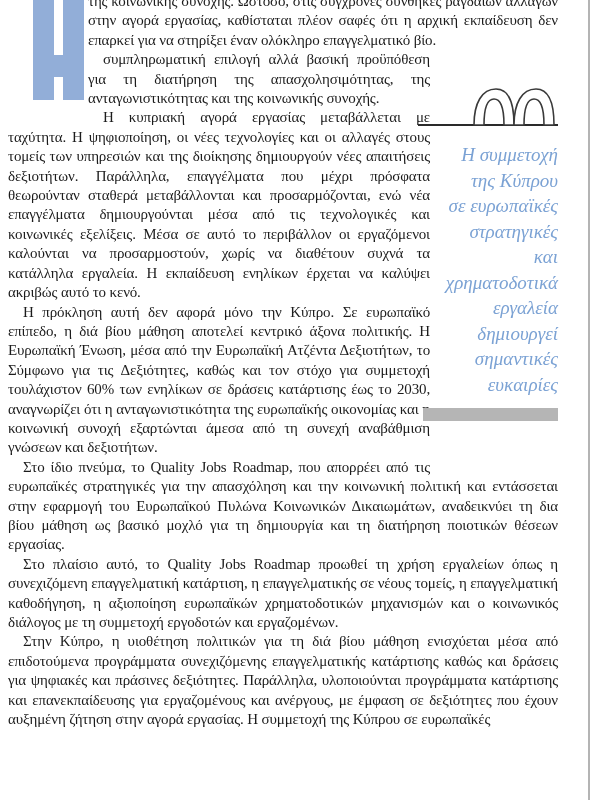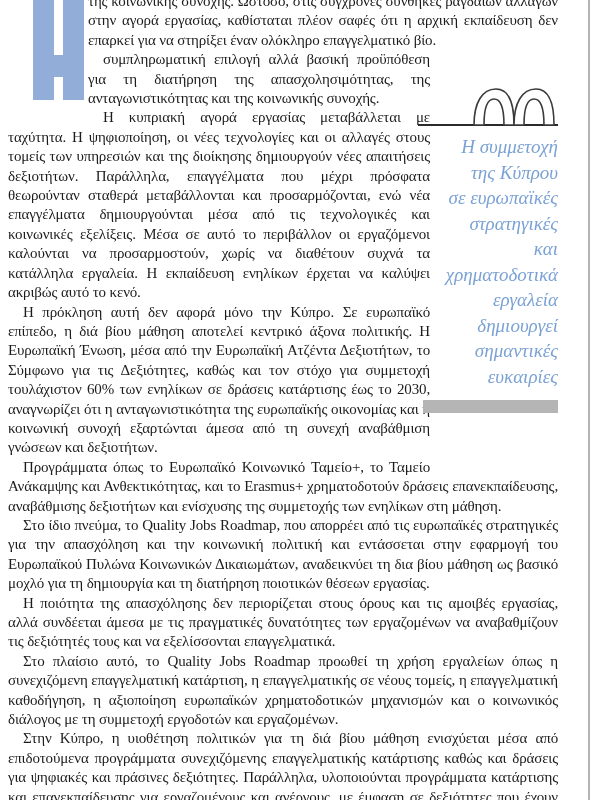--- a/index.html
+++ b/index.html
@@ -36,21 +36,21 @@
     display:block;float:right;width:118px;height:413px;
     margin-left:10px;position:relative;
     text-align:right;
   }
   .pq-top{
     display:block;height:74px;margin-left:-22px;width:140px;
     border-bottom:2px solid #2a2a2a;position:relative;
   }
   .quote-glyph{position:absolute;right:2px;bottom:-2px;}
   .pq-text{
-    display:block;margin-top:8px;
+    display:block;margin-top:16px;
     font-style:italic;color:#7ba2d4;
     font-size:19px;line-height:25.5px;letter-spacing:0;
     white-space:pre-line;text-align:right;
   }
   .pq-bar{
     display:block;margin-top:11px;margin-left:-17px;
     width:135px;height:13px;background:#b5b5b5;
   }
 </style>
 </head>
@@ -90,20 +90,18 @@
 εργαλεία
 δημιουργεί
 σημαντικές
 ευκαιρίες</span>
         <span class="pq-bar"></span>
       </span><span>συμπληρωματική επιλογή αλλά βασική προϋπόθεση για τη διατήρηση της απασχολησιμότητας, της ανταγωνιστικότητας και της κοινωνικής συνοχής.</span>
     </p>
 
     <p class="ind">Η κυπριακή αγορά εργασίας μεταβάλλεται με ταχύτητα. Η ψηφιοποίηση, οι νέες τεχνολογίες και οι αλλαγές στους τομείς των υπηρεσιών και της διοίκησης δημιουργούν νέες απαιτήσεις δεξιοτήτων. Παράλληλα, επαγγέλματα που μέχρι πρόσφατα θεωρούνταν σταθερά μεταβάλλονται και προσαρμόζονται, ενώ νέα επαγγέλματα δημιουργούνται μέσα από τις τεχνολογικές και κοινωνικές εξελίξεις. Μέσα σε αυτό το περιβάλλον οι εργαζόμενοι καλούνται να προσαρμοστούν, χωρίς να διαθέτουν συχνά τα κατάλληλα εργαλεία. Η εκπαίδευση ενηλίκων έρχεται να καλύψει ακριβώς αυτό το κενό.</p>
     <p class="ind">Η πρόκληση αυτή δεν αφορά μόνο την Κύπρο. Σε ευρωπαϊκό επίπεδο, η διά βίου μάθηση αποτελεί κεντρικό άξονα πολιτικής. Η Ευρωπαϊκή Ένωση, μέσα από την Ευρωπαϊκή Ατζέντα Δεξιοτήτων, το Σύμφωνο για τις Δεξιότητες, καθώς και τον στόχο για συμμετοχή τουλάχιστον 60% των ενηλίκων σε δράσεις κατάρτισης έως το 2030, αναγνωρίζει ότι η ανταγωνιστικότητα της ευρωπαϊκής οικονομίας και η κοινωνική συνοχή εξαρτώνται άμεσα από τη συνεχή αναβάθμιση γνώσεων και δεξιοτήτων.</p>
-    <p class="ind">Προγράμματα όπως το Ευρωπαϊκό Κοινωνικό Ταμείο+, το Ταμείο Ανάκαμψης και Ανθεκτικότητας, και το Erasmus+ χρηματοδοτούν δράσεις επανεκπαίδευσης, αναβάθμισης δεξιοτήτων και ενίσχυσης της συμμετοχής των ενηλίκων στη μάθηση.</p>
     <p class="ind">Στο ίδιο πνεύμα, το Quality Jobs Roadmap, που απορρέει από τις ευρωπαϊκές στρατηγικές για την απασχόληση και την κοινωνική πολιτική και εντάσσεται στην εφαρμογή του Ευρωπαϊκού Πυλώνα Κοινωνικών Δικαιωμάτων, αναδεικνύει τη δια βίου μάθηση ως βασικό μοχλό για τη δημιουργία και τη διατήρηση ποιοτικών θέσεων εργασίας.</p>
-    <p class="ind">Η ποιότητα της απασχόλησης δεν περιορίζεται στους όρους και τις αμοιβές εργασίας, αλλά συνδέεται άμεσα με τις πραγματικές δυνατότητες των εργαζομένων να αναβαθμίζουν τις δεξιότητές τους και να εξελίσσονται επαγγελματικά.</p>
     <p class="ind">Στο πλαίσιο αυτό, το Quality Jobs Roadmap προωθεί τη χρήση εργαλείων όπως η συνεχιζόμενη επαγγελματική κατάρτιση, η επαγγελματικής σε νέους τομείς, η επαγγελματική καθοδήγηση, η αξιοποίηση ευρωπαϊκών χρηματοδοτικών μηχανισμών και ο κοινωνικός διάλογος με τη συμμετοχή εργοδοτών και εργαζομένων.</p>
     <p class="ind">Στην Κύπρο, η υιοθέτηση πολιτικών για τη διά βίου μάθηση ενισχύεται μέσα από επιδοτούμενα προγράμματα συνεχιζόμενης επαγγελματικής κατάρτισης καθώς και δράσεις για ψηφιακές και πράσινες δεξιότητες. Παράλληλα, υλοποιούνται προγράμματα κατάρτισης και επανεκπαίδευσης για εργαζομένους και ανέργους, με έμφαση σε δεξιότητες που έχουν αυξημένη ζήτηση στην αγορά εργασίας. Η συμμετοχή της Κύπρου σε ευρωπαϊκές</p>
 
   </div>
 </div>
 
 </body></html>

